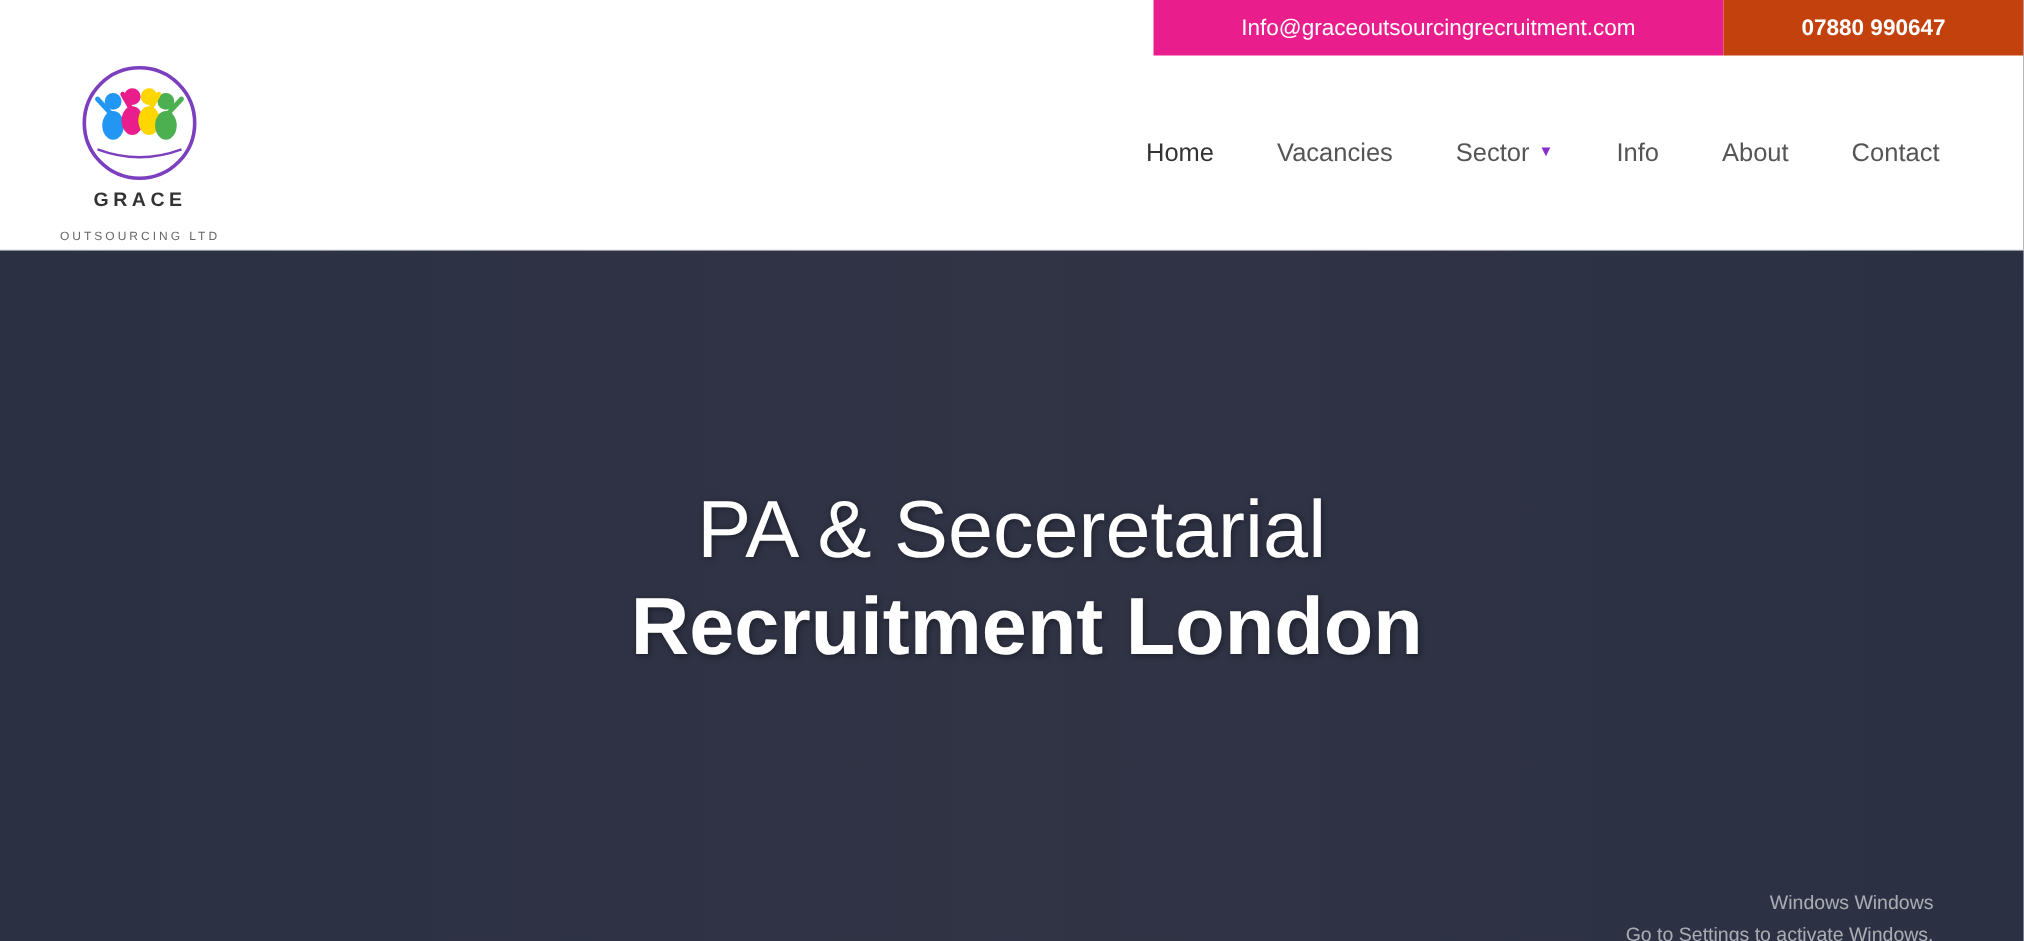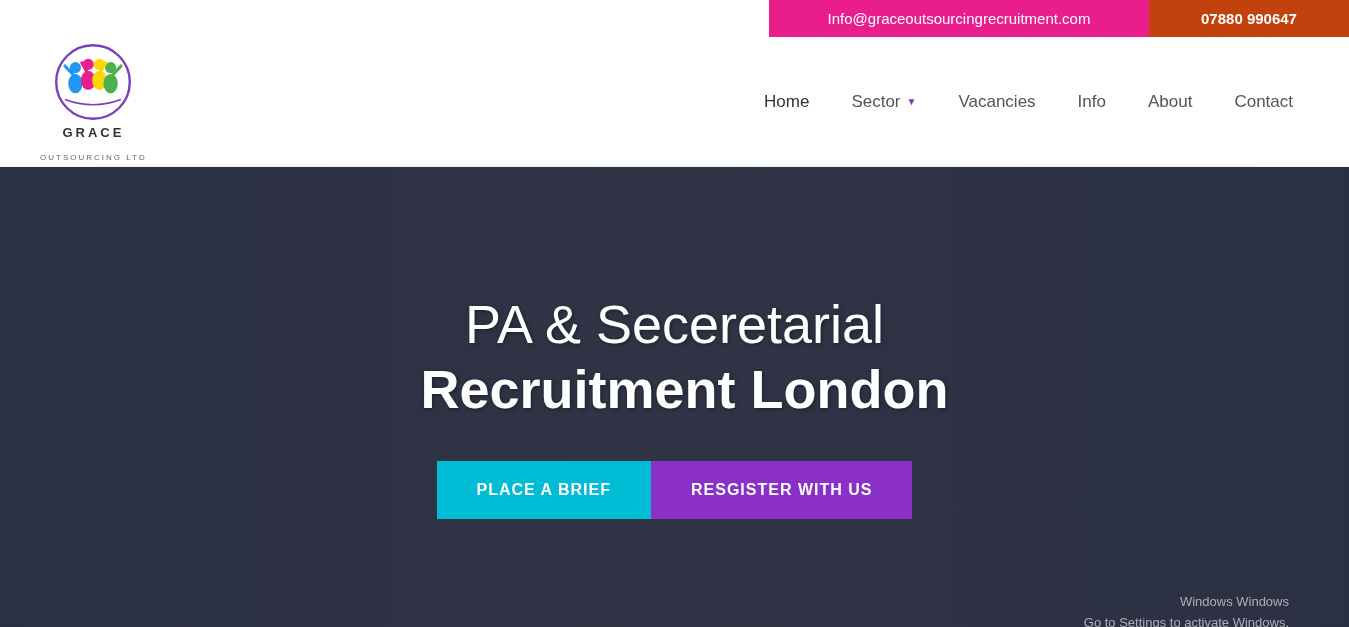--- a/index.html
+++ b/index.html
@@ -249,25 +249,25 @@
     </svg>
     <div class="logo-text">GRACE</div>
     <div class="logo-subtext">OUTSOURCING LTD</div>
   </div>
 
   <nav class="nav">
     <a class="nav-item active" href="#">
       <span>Home</span>
     </a>
     <a class="nav-item" href="#">
+      <span>Vacancies</span>
+    </a>
+    <a class="nav-item" href="#">
       <span>Sector</span>
       <span class="nav-chevron">▼</span>
-    </a>
-    <a class="nav-item" href="#">
-      <span>Vacancies</span>
     </a>
     <a class="nav-item" href="#">
       <span>Info</span>
     </a>
     <a class="nav-item" href="#">
       <span>About</span>
     </a>
     <a class="nav-item" href="#">
       <span>Contact</span>
     </a>
@@ -304,23 +304,19 @@
 
     <div style="position:absolute;top:60px;right:300px;width:6px;height:200px;background:rgba(200,200,200,0.4);transform:rotate(-15deg);"></div>
     <div style="position:absolute;top:50px;right:255px;width:90px;height:55px;background:rgba(180,180,200,0.5);border-radius:5px 5px 0 0;transform:rotate(-15deg);"></div>
   </div>
 
   <div class="hero-bg"></div>
 
   <div class="hero-content">
     <div class="hero-title-line1">PA &amp; Seceretarial</div>
     <div class="hero-title-line2">Recruitment London</div>
-    <div class="hero-buttons">
-      <button class="btn-cyan">PLACE A BRIEF</button>
-      <button class="btn-purple">RESGISTER WITH US</button>
-    </div>
   </div>
 
   <div class="windows-watermark">
     <div>Windows Windows</div>
     <div>Go to Settings to activate Windows.</div>
   </div>
 </div>
 
 </body></html>

